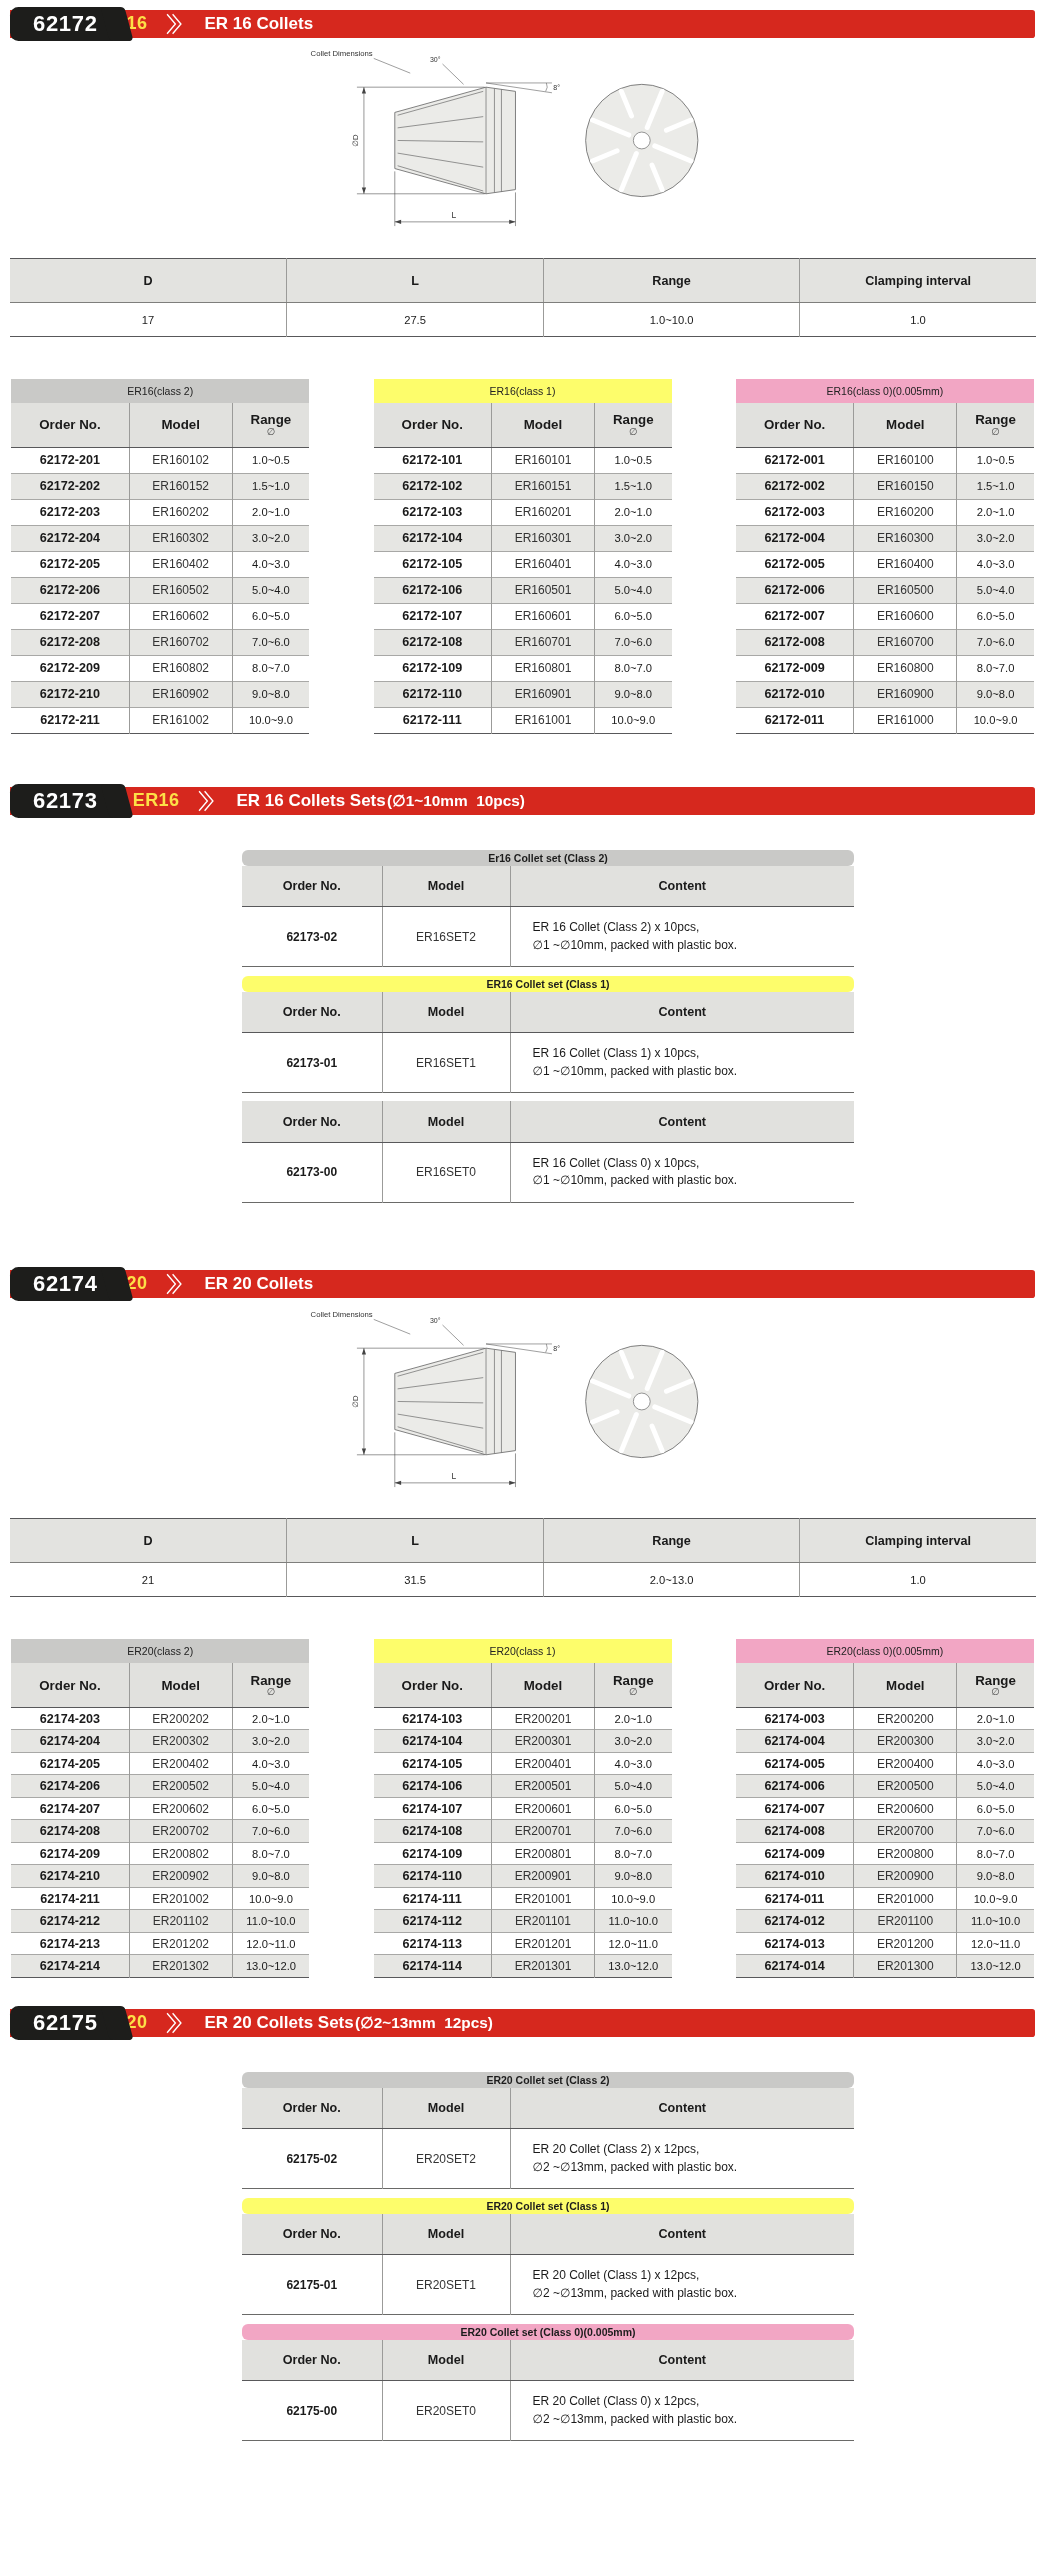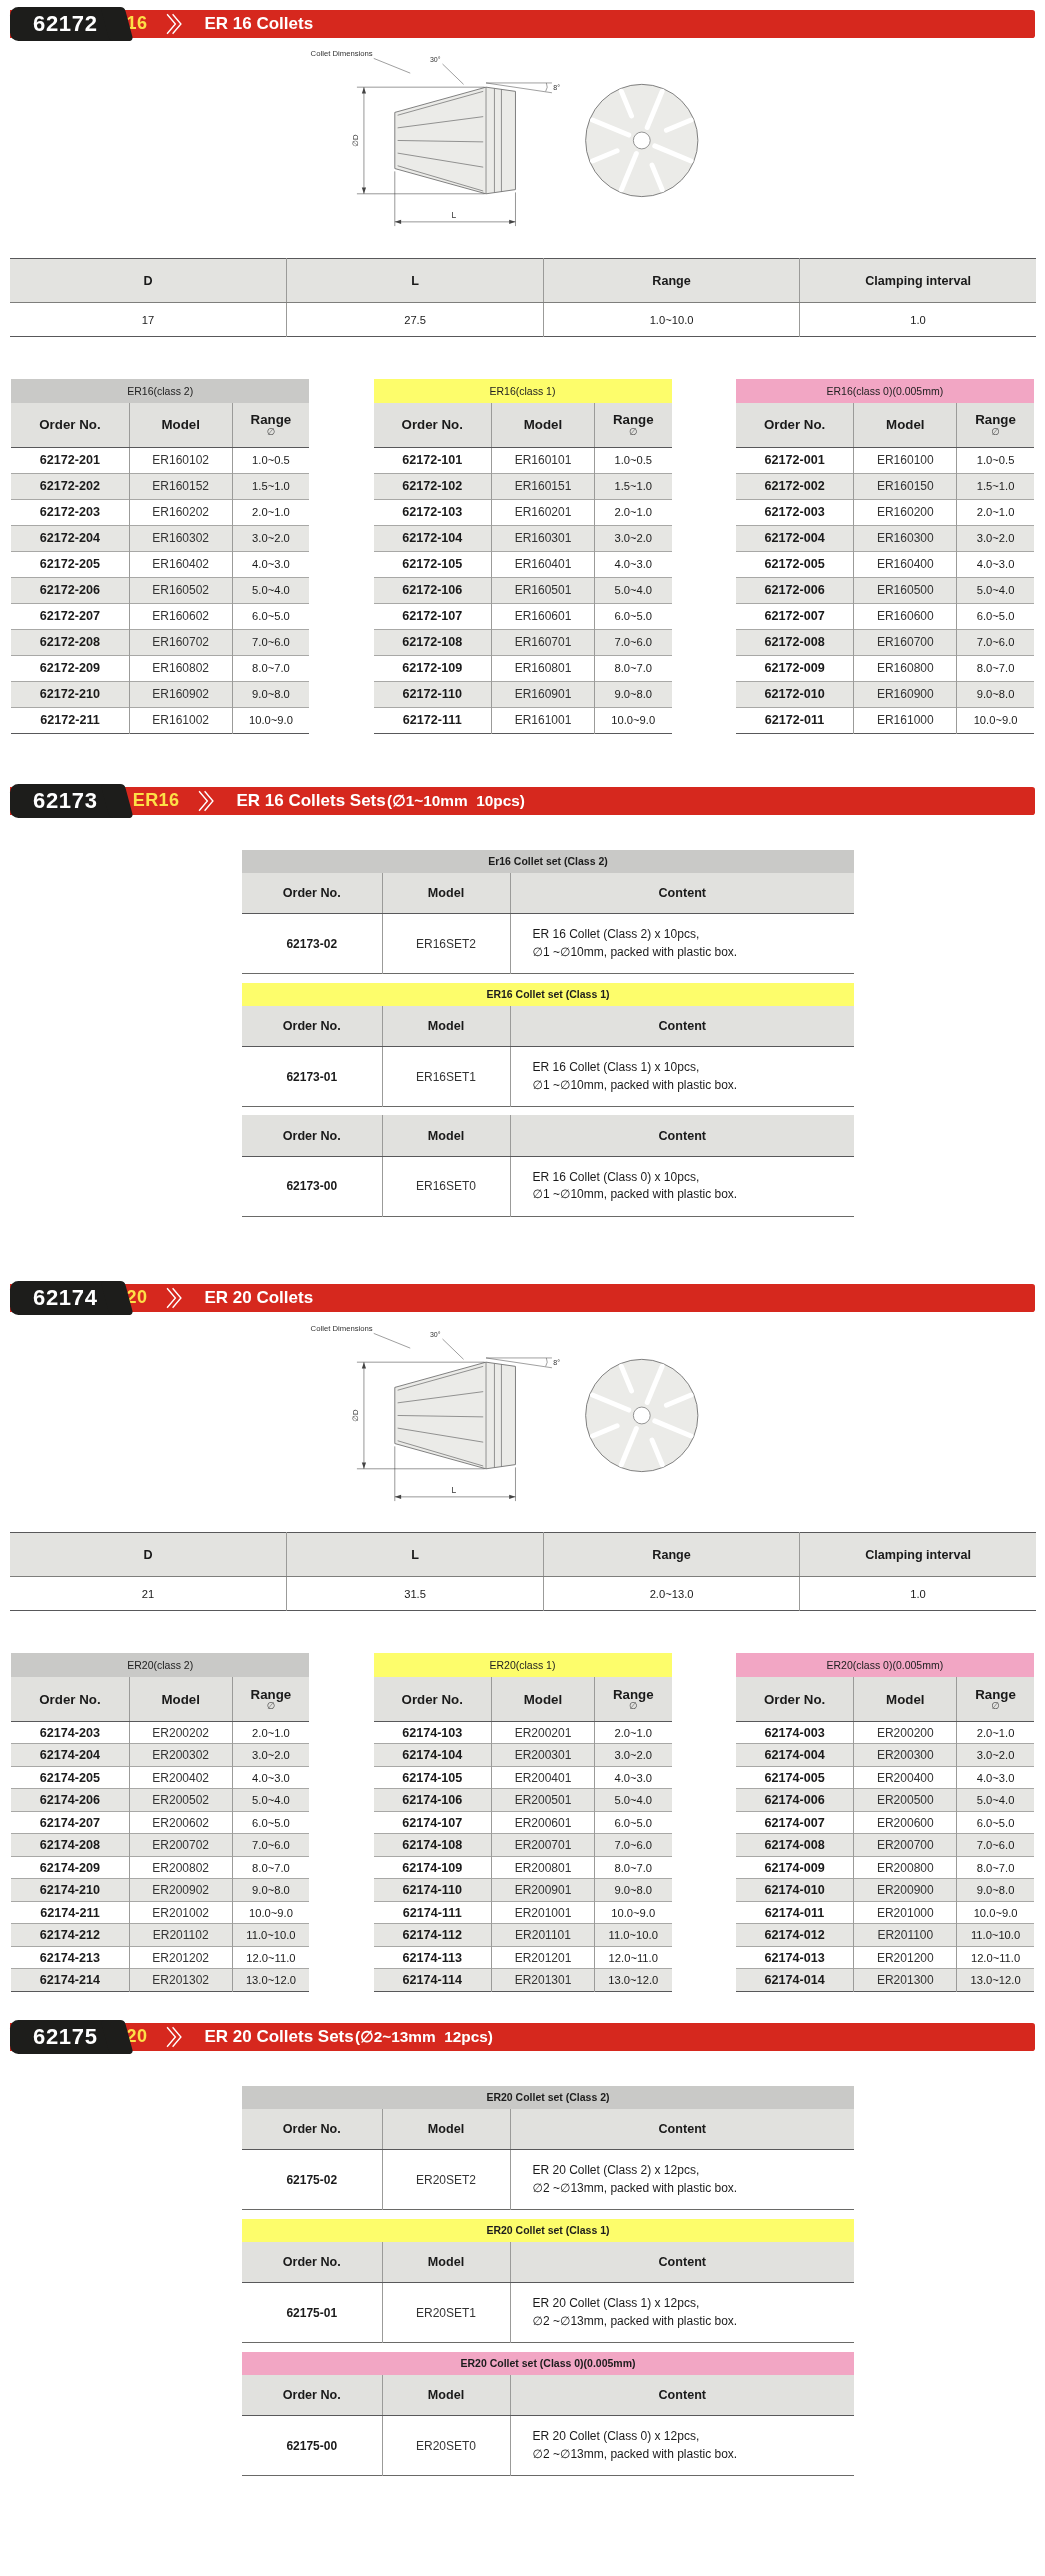--- a/index.html
+++ b/index.html
@@ -145,24 +145,25 @@
     margin:35px 0 0 242px;
   }
   .stable{
     width:100%;
     border-collapse:collapse;
     text-align:center;
     margin-bottom:8.4px;
     border-bottom:1.4px solid #6a6a68;
   }
   .stable .ttl{
-    height:23px;
+    height:16px;
     font-size:10.5px;
     font-weight:bold;
     color:#1c1c1c;
+    border-radius:6px;
   }
   .stable .cols th{
     background:var(--colhead);
     height:41px;
     font-size:12.6px;
     border-bottom:1.4px solid var(--heavy);
     border-left:0.7px solid var(--line);
   }
   .stable .cols th:first-child{ border-left:none; }
   .stable tbody td{

